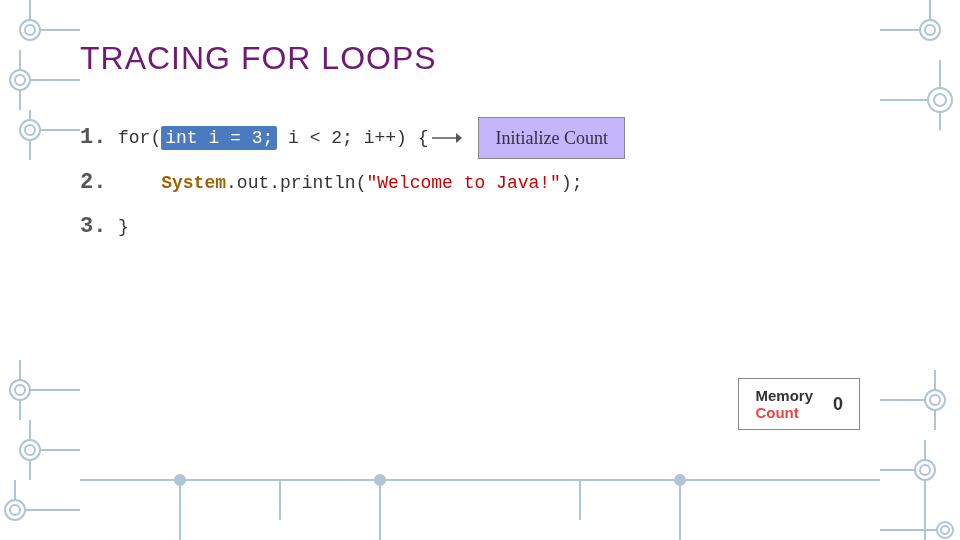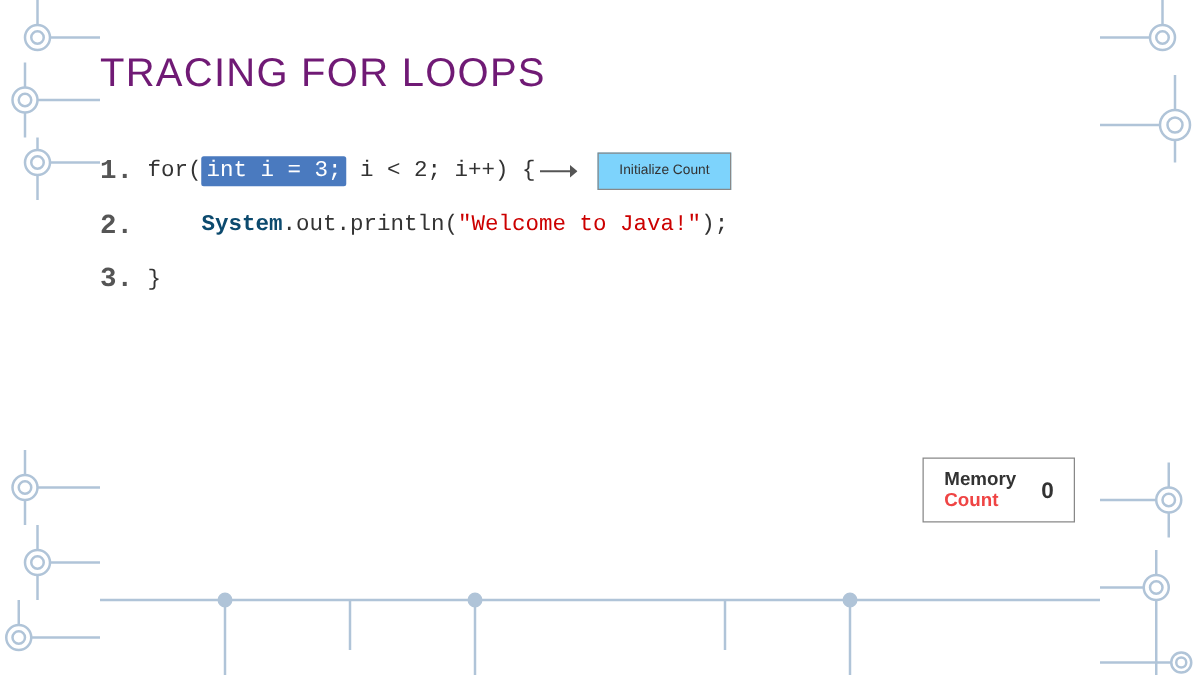--- a/index.html
+++ b/index.html
@@ -74,41 +74,41 @@
       font-family: 'Courier New', Courier, monospace;
       font-size: 18px;
     }
 
     .highlight-blue {
       background-color: #4a7abf;
       color: white;
       padding: 2px 4px;
       border-radius: 2px;
     }
-    .kw-system { color: #0c4a6e; font-weight: bold; }
+    .kw-system { color: #a16207; font-weight: bold; }
     .kw-string { color: #cc0000; }
 
     
     .init-count-box {
       display: inline-block;
       border: 1.5px solid #888;
       padding: 4px 16px;
-      font-family: Liberation Sans, sans-serif;
-      font-size: 11px;
-      color: #333;
-      background: #7dd3fc;
+      font-family: Liberation Serif, serif;
+      font-size: 18px;
+      color: #333;
+      background: #c4b5fd;
       margin-left: 16px;
       vertical-align: middle;
       white-space: nowrap;
     }
 
     
     .memory-count-box {
       position: absolute;
-      bottom: 42px;
+      bottom: 30px;
       right: 20px;
       border: 1.5px solid #888;
       padding: 8px 16px;
       font-family: Arial, sans-serif;
       font-size: 15px;
       color: #333;
       background: #fff;
       display: flex;
       flex-direction: column;
       align-items: flex-start;

